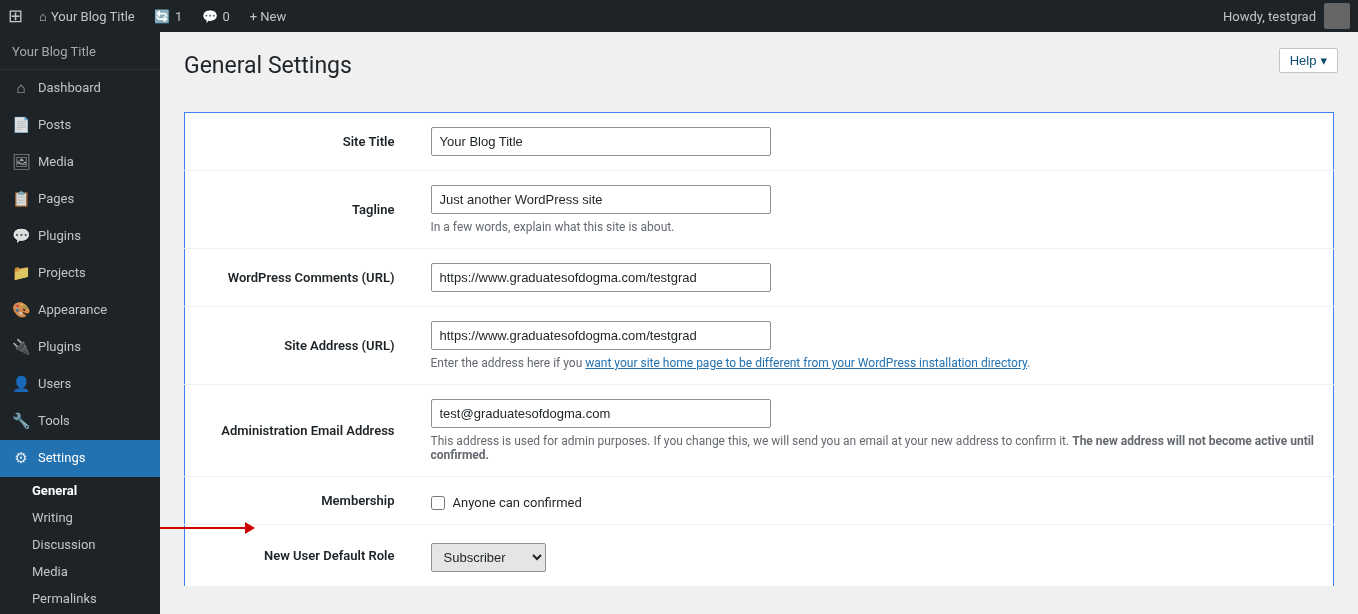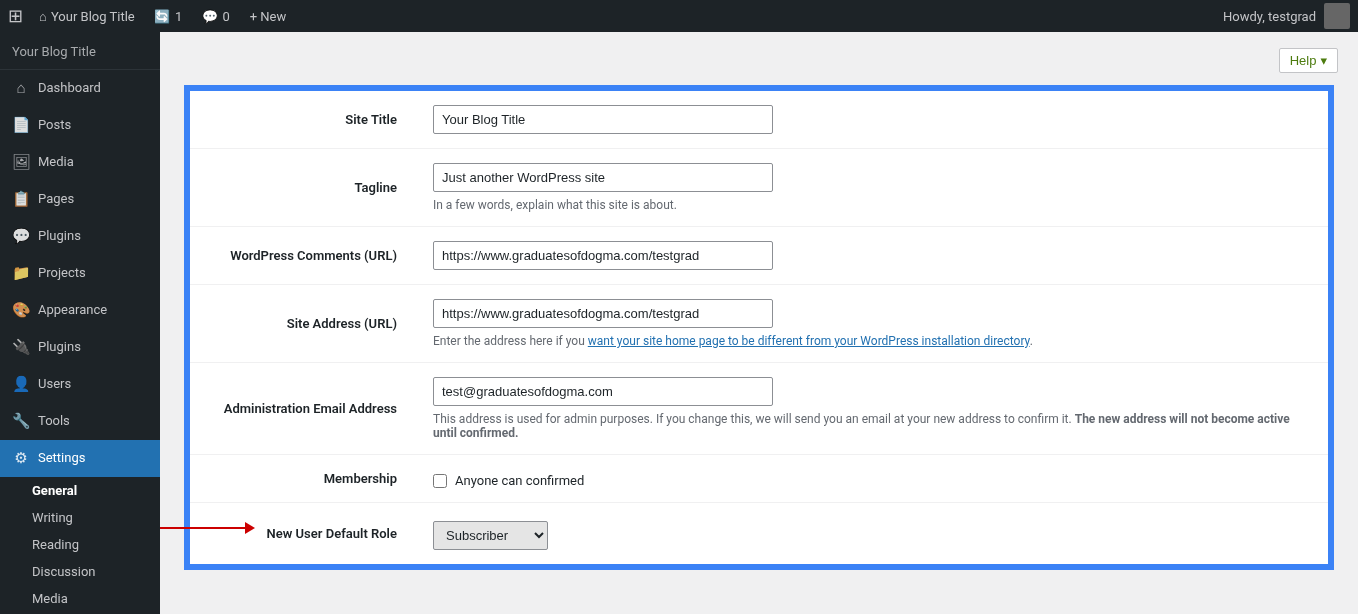--- a/index.html
+++ b/index.html
@@ -76,30 +76,30 @@
       margin-bottom: 20px;
     }
     .help-btn {
       position: absolute;
       top: 16px;
       right: 20px;
       background: #fff;
       border: 1px solid #c3c4c7;
       padding: 4px 10px;
       font-size: 13px;
-      color: #4d7c0f;
+      color: #0c4a6e;
       cursor: pointer;
       border-radius: 2px;
       display: flex;
       align-items: center;
       gap: 4px;
     }
 
     
-    .settings-table { width: 100%; border-collapse: collapse; background: #fff; border: 6px solid #3b82f6; margin-top: 33px; }
+    .settings-table { width: 100%; border-collapse: collapse; background: #fff; border: 1px solid #3b82f6; margin-top: 33px; }
     .settings-table tr { border-bottom: 1px solid #f0f0f1; }
     .settings-table td { padding: 14px 16px; vertical-align: top; }
     .settings-table td:first-child {
       width: 230px;
       font-weight: 600;
       color: #1d2327;
       text-align: right;
       padding-right: 20px;
       vertical-align: middle;
     }
@@ -231,27 +231,27 @@
       <span>Tools</span>
     </div>
 
     <div class="sidebar-nav-item settings-parent-active">
       <span class="nav-icon">⚙</span>
       <span>Settings</span>
     </div>
 
     <div class="sidebar-sub-item general-active">General</div>
     <div class="sidebar-sub-item">Writing</div>
-    <div class="sidebar-sub-item">Reading</div>
     <div class="sidebar-sub-item">Discussion</div>
     <div class="sidebar-sub-item">Media</div>
     <div class="sidebar-sub-item">Permalinks</div>
   </div>
 
   <div id="content">
+    <h1 class="page-title">General Settings</h1>
 
     <button class="help-btn">
       <span>Help</span>
       <span>▾</span>
     </button>
 
     <div style="position:absolute; left:0; top:490px; display:flex; align-items:center; pointer-events:none;">
       <div style="width:85px; height:2px; background:#cc0000;"></div>
       <div style="width:0; height:0; border-top:6px solid transparent; border-bottom:6px solid transparent; border-right:10px solid #cc0000; transform:rotate(180deg);"></div>
     </div>

